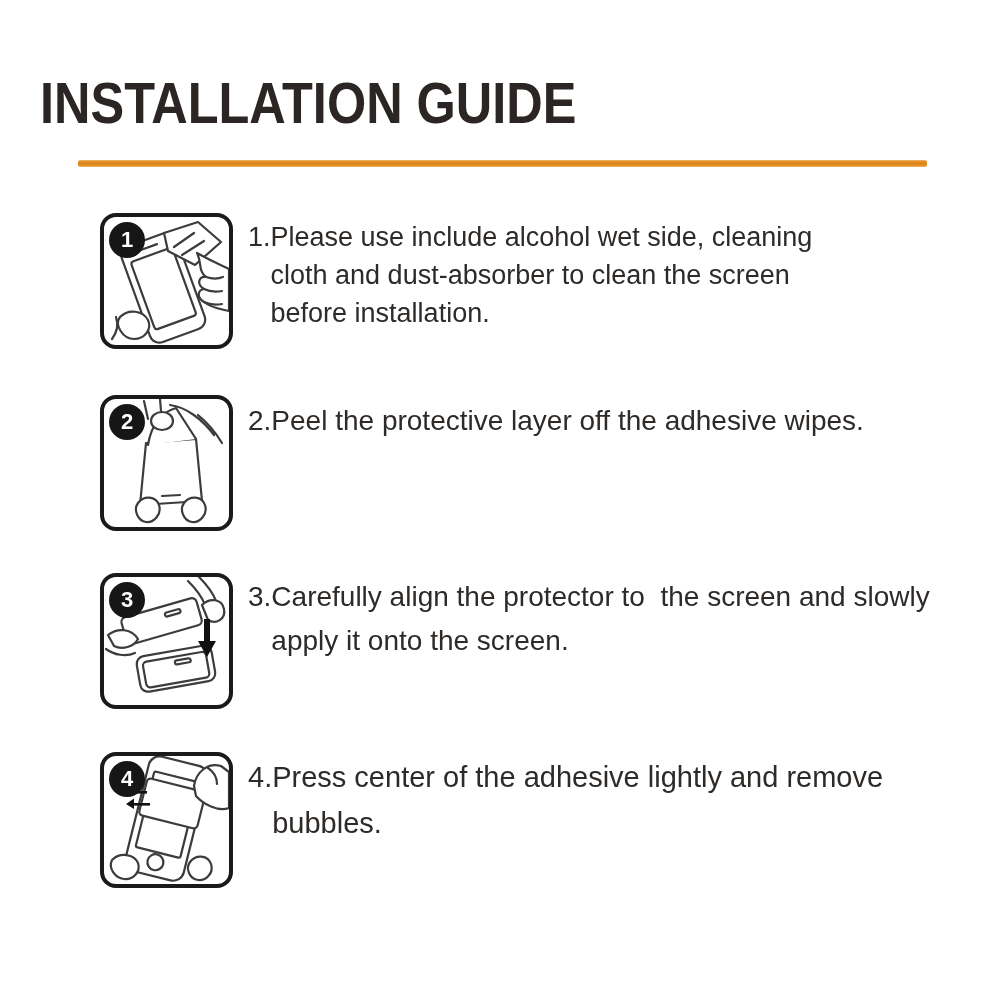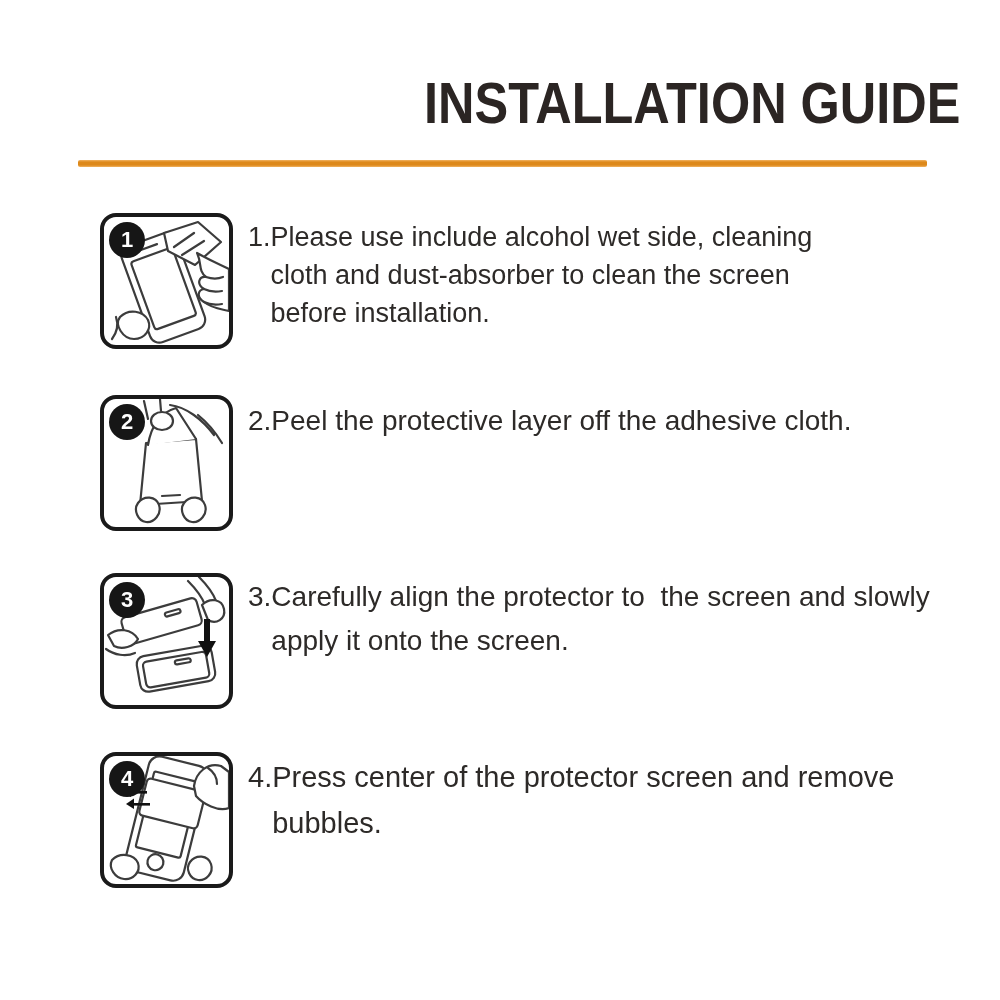--- a/index.html
+++ b/index.html
@@ -1,20 +1,20 @@
 <!DOCTYPE html>
 <html><head>
 <meta charset="utf-8">
 <style>
   html,body{margin:0;padding:0;}
   body{
     width:1000px;height:1000px;background:#ffffff;position:relative;overflow:hidden;
     font-family:"Liberation Sans", sans-serif;color:#2d2a28;
   }
-  .title-wrap{position:absolute;top:74px;left:0;width:1000px;text-align:right;}
+  .title-wrap{position:absolute;top:74px;left:0;width:1000px;text-align:left;}
   .title{
     display:inline-block;font-size:58px;font-weight:700;color:#2b2523;line-height:1;
     transform:scaleX(0.87);transform-origin:center;letter-spacing:0;white-space:nowrap;
   }
   .divider{
     position:absolute;top:160px;left:78px;width:849px;height:7px;border-radius:2px;
     background:linear-gradient(to bottom,#f2b463 0%,#dd891b 30%,#dd891b 72%,#f2b463 100%);
   }
   .step{position:absolute;left:100px;display:flex;align-items:flex-start;}
   .step-1{top:213px}.step-2{top:395px}.step-3{top:573px}.step-4{top:752px}
@@ -81,21 +81,21 @@
       <path class="art" d="M40,2 L44,20 M56,0 L57,12"></path>
       <ellipse class="art-f" cx="58" cy="22" rx="11" ry="9"></ellipse>
       <path class="art" d="M66,6 C82,8 98,20 110,36 M118,44 C112,34 104,24 94,16"></path>
       <path class="art-f" d="M34,104 C40,96 52,97 55,106 C58,115 50,124 42,123 C34,122 29,111 34,104 Z"></path>
       <path class="art-f" d="M80,104 C86,96 98,97 101,106 C104,115 96,124 88,123 C80,122 75,111 80,104 Z"></path>
       <line class="art" x1="58" y1="97" x2="76" y2="96"></line>
     </svg>
   </div>
   <div class="caption cap-2">
     <span class="step-num">2.</span>
-      <span class="step-text">Peel the protective layer off the adhesive cloth.</span>
+      <span class="step-text">Peel the protective layer off the adhesive wipes.</span>
   </div>
 </div>
 
 <div class="step step-3">
   <div class="figure">
     <div class="badge">3</div>
     <svg viewBox="0 0 125 128">
       <g transform="rotate(-10 70 92)">
         <rect class="art-f" x="34" y="74" width="76" height="36" rx="8"></rect>
         <rect class="art" x="40" y="80" width="64" height="26" rx="4"></rect>
@@ -143,16 +143,16 @@
           <path d="M27,30.5 L27,41 L19,36 Z"></path>
         <rect x="30" y="47" width="16" height="2.6"></rect>
           <path d="M30,42.5 L30,53 L22,48 Z"></path>
       </g>
       <path class="art-f" d="M8,104 C16,96 30,98 34,107 C37,116 29,124 20,123 C11,122 4,112 8,104 Z"></path>
       <path class="art-f" d="M86,106 C92,98 104,99 107,108 C110,117 102,125 94,124 C86,123 81,113 86,106 Z"></path>
     </svg>
   </div>
   <div class="caption cap-4">
     <span class="step-num">4.</span>
-      <span class="step-text">Press center of the protector screen and remove
+      <span class="step-text">Press center of the adhesive lightly and remove
 bubbles.</span>
   </div>
 </div>
 
 </body></html>

